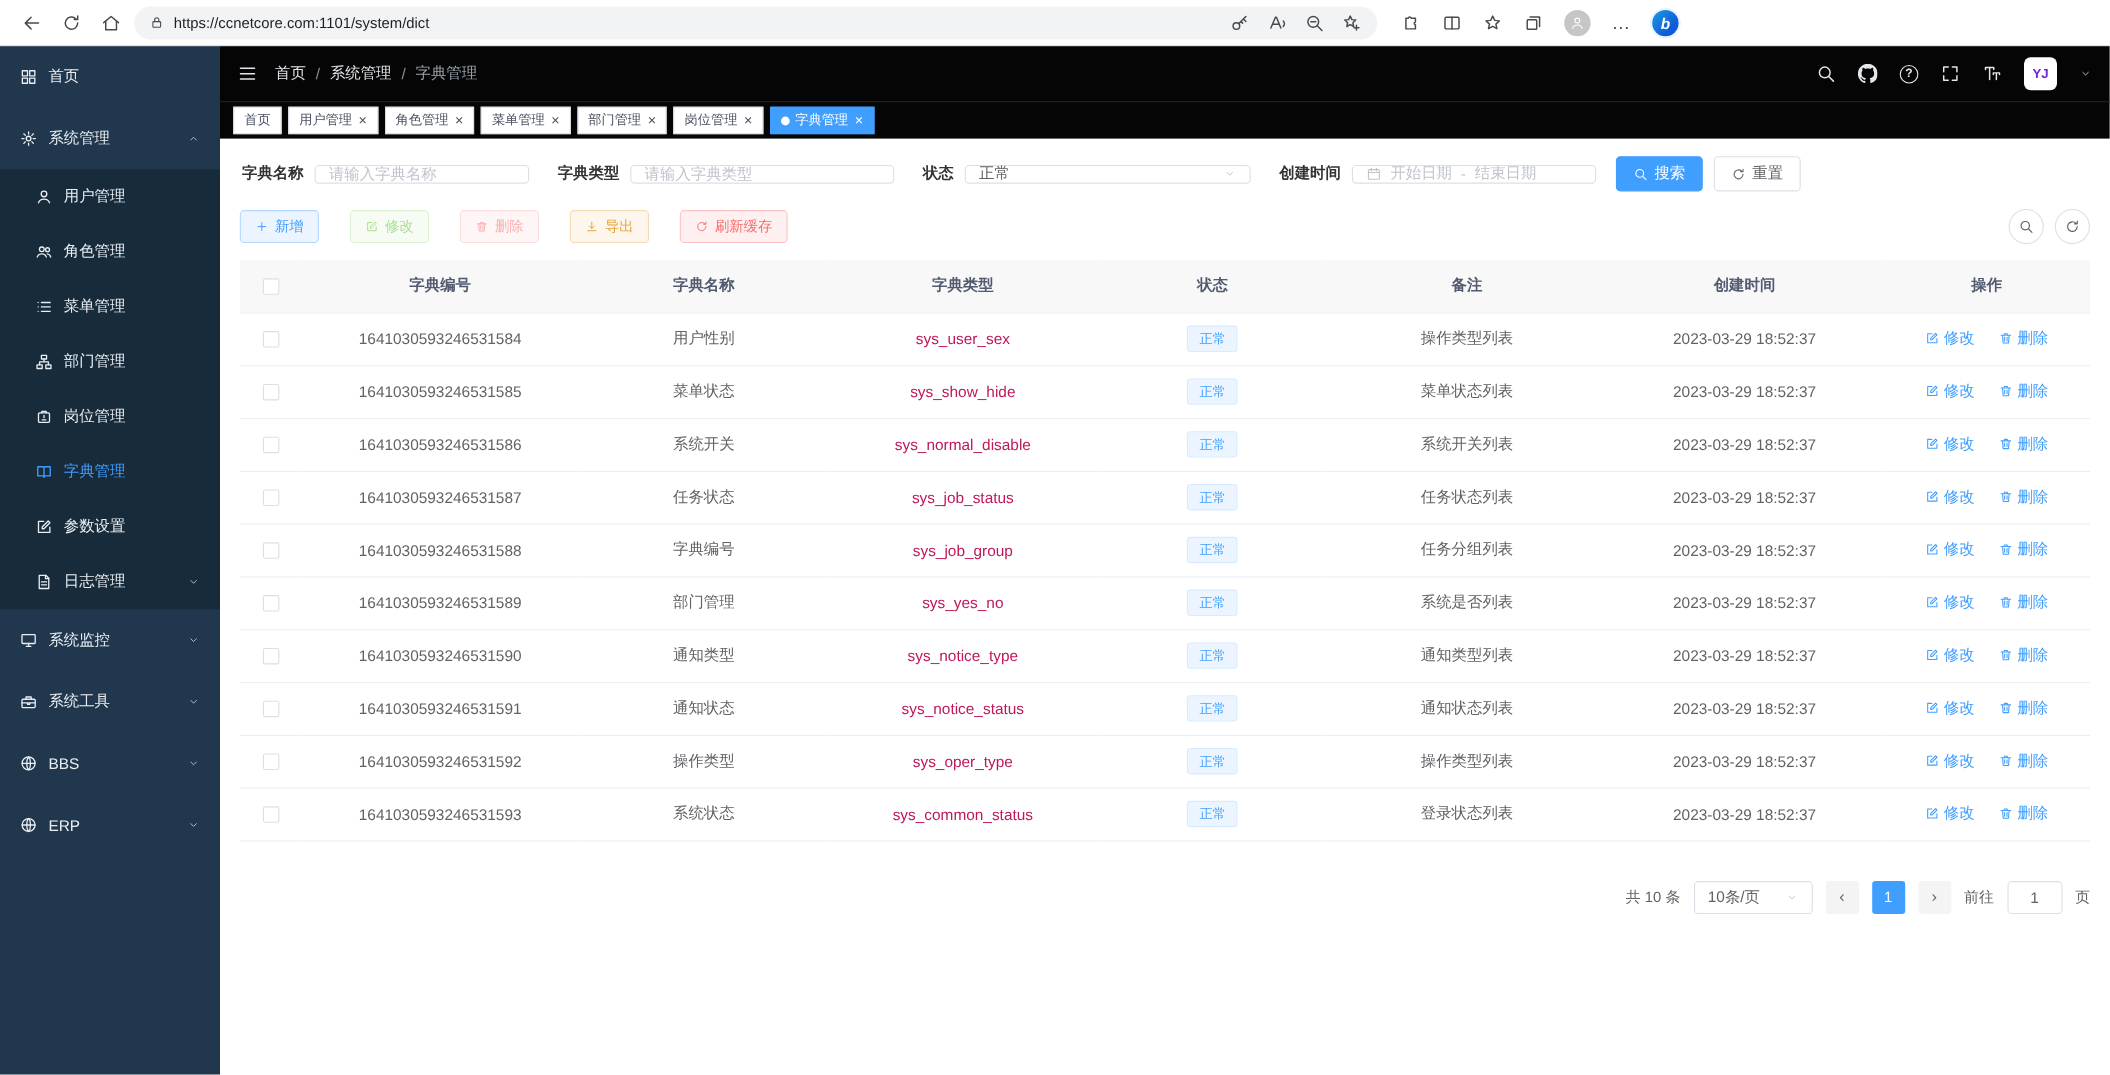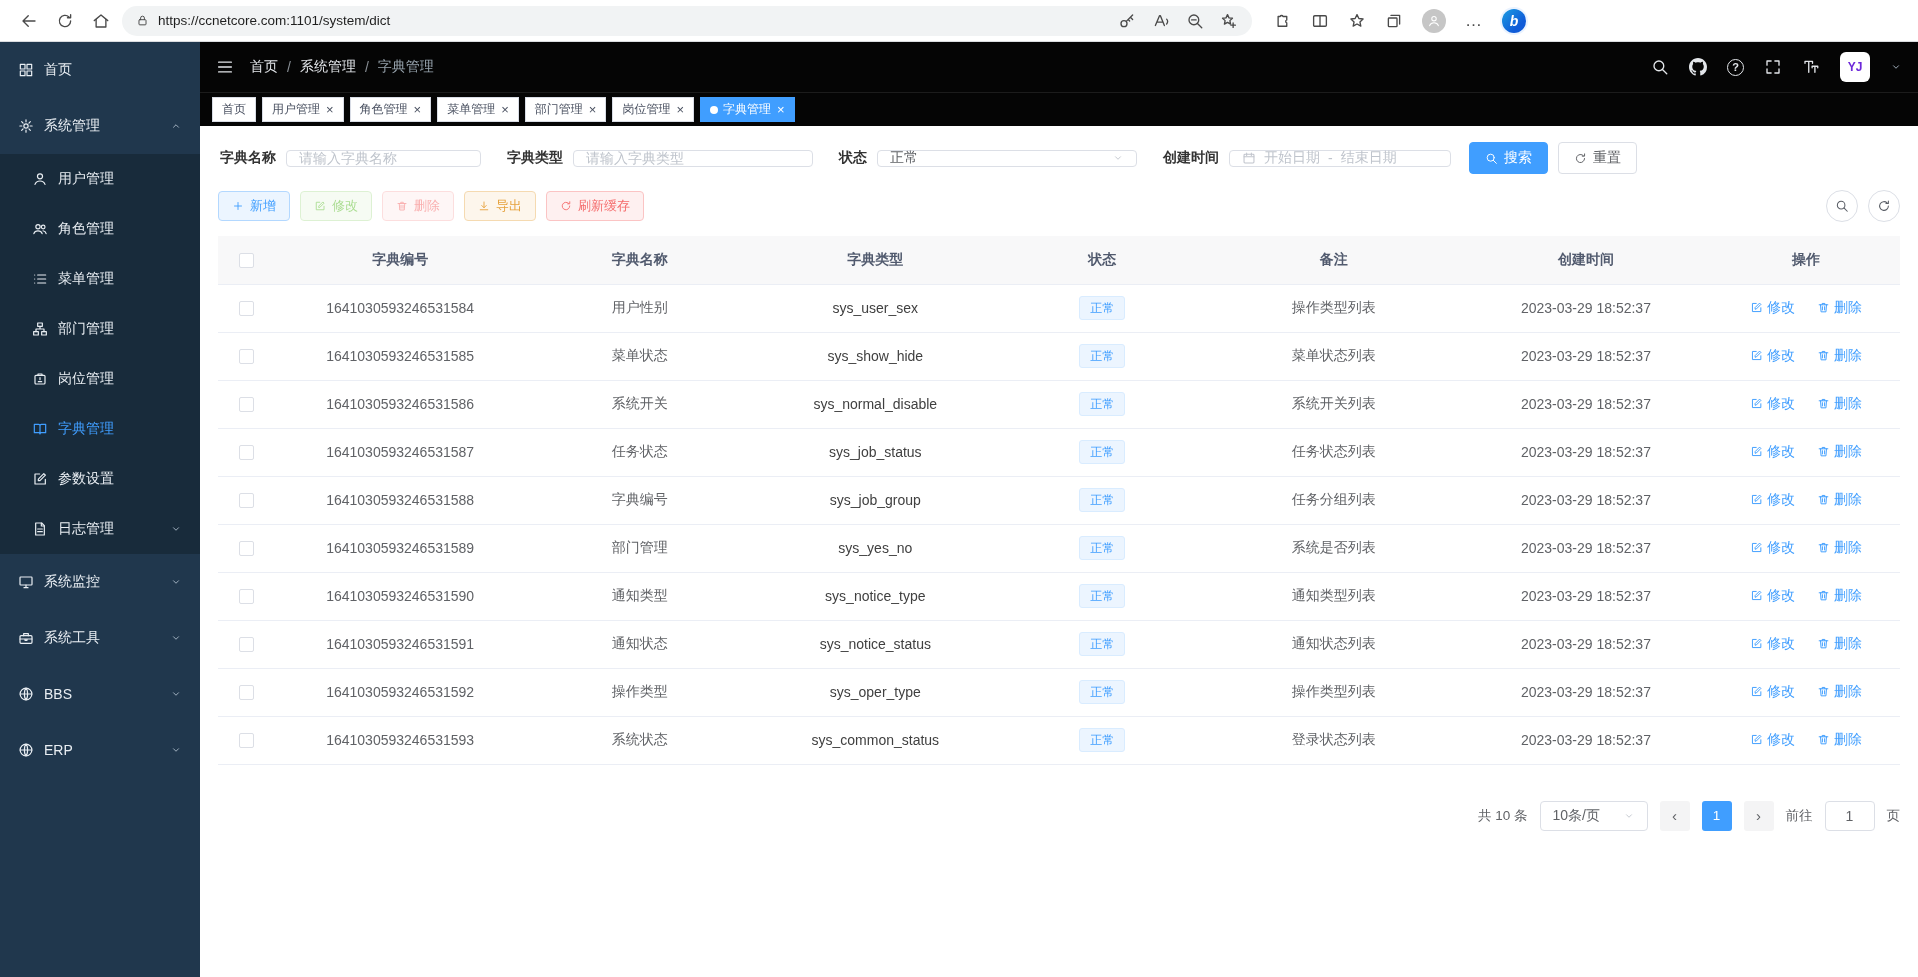--- a/index.html
+++ b/index.html
@@ -66,42 +66,42 @@
   .inp input { border:none; outline:none; width:100%; font:inherit; color:#606266; background:transparent; }
   .inp input::placeholder { color:#bfc4cc; }
   .w195{width:195px} .w240{width:240px} .w260{width:260px; justify-content:space-between;}
   .daterange { width:222px; color:#bfc4cc; justify-content:flex-start; }
   .daterange .dsep { color:#bfc4cc; }
   .caret-gray { color:#c0c4cc; }
   .btn { height:32px; border-radius:4px; padding:0 15px; display:inline-flex; align-items:center; gap:6px; font-size:14px; border:1px solid #dcdfe6; background:#fff; color:#606266; cursor:pointer; white-space:nowrap; }
   .btn-primary { background:#409eff; border-color:#409eff; color:#fff; }
   .ml18{margin-left:18px} .ml10{margin-left:10px}
 
-  .toolbar { display:flex; align-items:center; gap:10px; margin-bottom:14px; }
+  .toolbar { display:flex; align-items:center; gap:28px; margin-bottom:14px; }
   .toolbar .btn { height:30px; padding:0 13px; font-size:13px; }
   .btn-plain-blue { background:#ecf5ff; border-color:#b3d8ff; color:#409eff; }
   .btn-plain-green { background:#f0f9eb; border-color:#c2e7b0; color:#67c23a; }
   .btn-plain-red { background:#fef0f0; border-color:#fbc4c4; color:#f56c6c; }
   .btn-plain-yellow { background:#fdf6ec; border-color:#f5dab1; color:#e6a23c; }
   .is-disabled { opacity:.55; cursor:not-allowed; }
   .tool-right { margin-left:auto; display:flex; gap:10px; }
   .circle-btn { width:32px; height:32px; border-radius:50%; border:1px solid #dcdfe6; background:#fff; color:#5a5e66; display:flex; align-items:center; justify-content:center; cursor:pointer; }
 
   
   table.dict-table { width:100%; border-collapse:collapse; font-size:14px; color:#606266; table-layout:fixed; }
   .dict-table thead th { background:#f8f8f9; color:#515a6e; font-weight:bold; height:48px; border-bottom:1px solid #ebeef5; text-align:center; }
   .dict-table tbody td { height:48px; border-bottom:1px solid #ebeef5; text-align:center; overflow:hidden; white-space:nowrap; }
   .dict-table th:nth-child(1){width:56px}
   .dict-table th:nth-child(2){width:15%}
   .dict-table th:nth-child(3){width:13.5%}
   .dict-table th:nth-child(4){width:14.5%}
   .dict-table th:nth-child(5){width:12.5%}
   .dict-table th:nth-child(6){width:15%}
   .dict-table th:nth-child(7){width:15%}
-  .link { color:#404040; cursor:pointer;text-align:center; }
+  .link { color:#be185d; cursor:pointer;text-align:center; }
   .tag-normal { display:inline-block; background:#ecf5ff; border:1px solid #d9ecff; color:#409eff; border-radius:3px; padding:2px 10px; font-size:12px; line-height:18px; }
   .op { color:#409eff; display:inline-flex; align-items:center; gap:4px; margin:0 9px; cursor:pointer; }
   .cb { width:15px; height:15px; border:1px solid #dcdfe6; border-radius:2px; display:inline-block; background:#fff; vertical-align:middle; cursor:pointer; }
 
   
   .pagination { display:flex; align-items:center; justify-content:flex-end; gap:12px; margin-top:36px; color:#606266; font-size:13.5px; }
   .pg-select { width:108px; height:30px; justify-content:space-between; color:#606266; }
   .pg-box { min-width:30px; height:30px; padding:0 4px; border-radius:3px; background:#f4f4f5; color:#606266; display:flex; align-items:center; justify-content:center; cursor:pointer; font-size:15px; }
   .pg-box.active { background:#409eff; color:#fff; font-size:13.5px; }
   .goto { width:50px; height:30px; padding:0 4px; }

